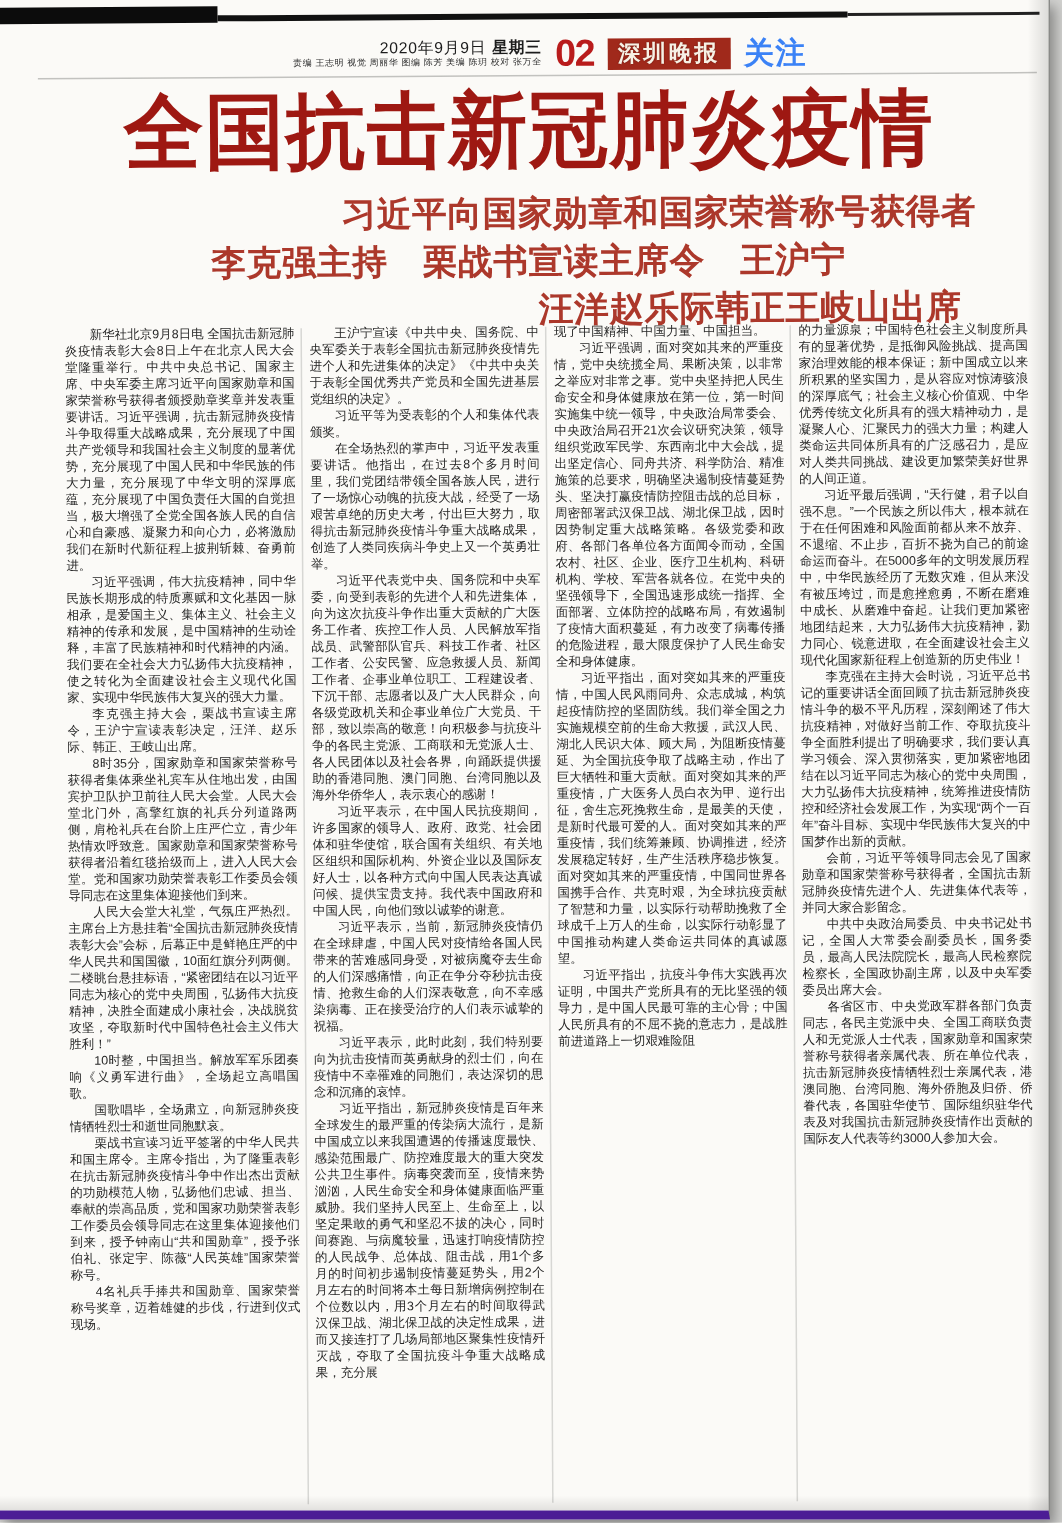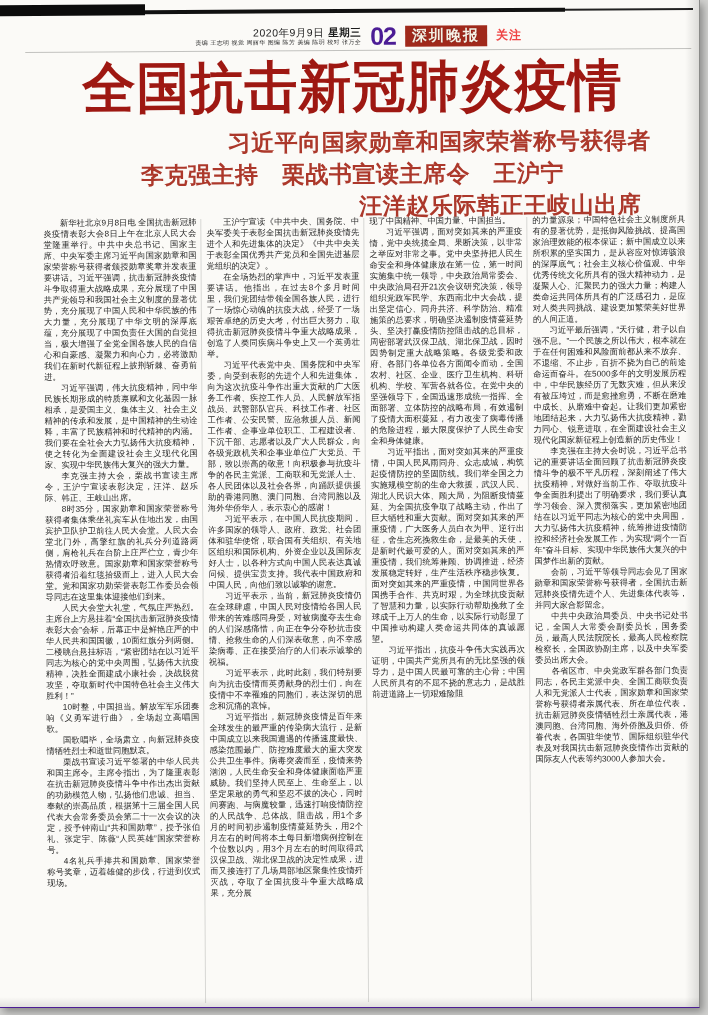--- a/index.html
+++ b/index.html
@@ -5,51 +5,51 @@
   html,body{margin:0;padding:0;}
   body{
     width:708px;height:1015px;overflow:hidden;
     background:#d2d2d0;
     font-family:"Liberation Sans","DejaVu Sans",sans-serif;
   }
   .page{
     position:absolute;left:0;top:0;width:699px;height:1007px;
     background:var(--paper,#fbfaf7);
     box-shadow:3px 4px 8px rgba(0,0,0,.35);
-    border-right:1px solid #8a8a88;border-bottom:1px solid #4c1d95;
+    border-right:1px solid #8a8a88;border-bottom:6px solid #4c1d95;
     overflow:hidden;
   }
   .page::after{ 
     content:"";position:absolute;top:0;right:0;width:14px;height:100%;
     background:linear-gradient(to right,rgba(0,0,0,0),rgba(0,0,0,.12));
     pointer-events:none;
   }
   .tilt{position:absolute;left:0;top:0;width:100%;height:100%;
     transform:rotate(-0.35deg);transform-origin:350px 500px;}
   
   .rule-thick{position:absolute;left:0;top:3px;width:148px;height:11px;background:#0c0c0c;}
   .rule-mid{position:absolute;left:148px;top:9px;width:420px;height:4px;background:#111;}
   .rule-thin{position:absolute;left:568px;top:10px;width:128px;height:2px;background:#222;}
   
   .masthead{position:absolute;left:146px;top:22px;display:flex;align-items:center;gap:9px;}
   .mast-left{width:218px;text-align:right;line-height:1.1;}
   .date-line{font-size:10.5px;color:#1c1c1c;letter-spacing:.5px;}
   .date-line .wk{font-weight:900;margin-left:4px;}
   .credits{font-size:6px;color:#2e2e2e;letter-spacing:.4px;margin-top:1px;transform:scaleY(.95);}
-  .pageno{font-size:25px;font-weight:900;color:#4c1d95;letter-spacing:-1px;}
+  .pageno{font-size:25px;font-weight:900;color:#b91c1c;letter-spacing:-1px;}
   .nameplate{
     width:82px;height:21px;background:var(--nameplate-bg,#a0291b);
     color:var(--nameplate-text,#f7f1e5);
     font-family:"Liberation Serif","DejaVu Serif",serif;
     font-weight:900;font-size:15px;letter-spacing:2px;
     display:flex;align-items:center;justify-content:center;
     text-shadow:0 0 1px #5c0e06;
     text-align:right;
   }
-  .section{font-size:12px;font-weight:900;color:#ef4444;letter-spacing:1px;}
+  .section{font-size:20px;font-weight:900;color:#3b82f6;letter-spacing:1px;}
   .mast-rule{position:absolute;left:28px;top:50px;width:666px;height:1px;background:#c2c2bf;}
   
   .headline{
     position:absolute;left:30px;top:52px;width:650px;margin:0;
     text-align:center;font-size:53px;font-weight:900;
     color:var(--headline-red,#9e1812);letter-spacing:1px;
     font-family:"Liberation Sans","DejaVu Sans",sans-serif;
     transform:scaleY(1.04);
   }
   .sub{position:absolute;font-size:23px;font-weight:700;
@@ -107,25 +107,26 @@
     <div class="coldiv cd3"></div>
 
     <div class="col" id="col1">
         <p class="para">新华社北京9月8日电 全国抗击新冠肺炎疫情表彰大会8日上午在北京人民大会堂隆重举行。中共中央总书记、国家主席、中央军委主席习近平向国家勋章和国家荣誉称号获得者颁授勋章奖章并发表重要讲话。习近平强调，抗击新冠肺炎疫情斗争取得重大战略成果，充分展现了中国共产党领导和我国社会主义制度的显著优势，充分展现了中国人民和中华民族的伟大力量，充分展现了中华文明的深厚底蕴，充分展现了中国负责任大国的自觉担当，极大增强了全党全国各族人民的自信心和自豪感、凝聚力和向心力，必将激励我们在新时代新征程上披荆斩棘、奋勇前进。</p>
         <p class="para">习近平强调，伟大抗疫精神，同中华民族长期形成的特质禀赋和文化基因一脉相承，是爱国主义、集体主义、社会主义精神的传承和发展，是中国精神的生动诠释，丰富了民族精神和时代精神的内涵。我们要在全社会大力弘扬伟大抗疫精神，使之转化为全面建设社会主义现代化国家、实现中华民族伟大复兴的强大力量。</p>
         <p class="para">李克强主持大会，栗战书宣读主席令，王沪宁宣读表彰决定，汪洋、赵乐际、韩正、王岐山出席。</p>
         <p class="para">8时35分，国家勋章和国家荣誉称号获得者集体乘坐礼宾车从住地出发，由国宾护卫队护卫前往人民大会堂。人民大会堂北门外，高擎红旗的礼兵分列道路两侧，肩枪礼兵在台阶上庄严伫立，青少年热情欢呼致意。国家勋章和国家荣誉称号获得者沿着红毯拾级而上，进入人民大会堂。党和国家功勋荣誉表彰工作委员会领导同志在这里集体迎接他们到来。</p>
         <p class="para">人民大会堂大礼堂，气氛庄严热烈。主席台上方悬挂着“全国抗击新冠肺炎疫情表彰大会”会标，后幕正中是鲜艳庄严的中华人民共和国国徽，10面红旗分列两侧。二楼眺台悬挂标语，“紧密团结在以习近平同志为核心的党中央周围，弘扬伟大抗疫精神，决胜全面建成小康社会，决战脱贫攻坚，夺取新时代中国特色社会主义伟大胜利！”</p>
         <p class="para">10时整，中国担当。解放军军乐团奏响《义勇军进行曲》，全场起立高唱国歌。</p>
         <p class="para">国歌唱毕，全场肃立，向新冠肺炎疫情牺牲烈士和逝世同胞默哀。</p>
-        <p class="para">栗战书宣读习近平签署的中华人民共和国主席令。主席令指出，为了隆重表彰在抗击新冠肺炎疫情斗争中作出杰出贡献的功勋模范人物，弘扬他们忠诚、担当、奉献的崇高品质，根据第十三届全国人民代表大会常务委员会第二十一次会议的决定，授予钟南山“共和国勋章”，授予张伯礼、张定宇、陈薇“人民英雄”国家荣誉称号。</p>
+        <p class="para">栗战书宣读习近平签署的中华人民共和国主席令。主席令指出，为了隆重表彰在抗击新冠肺炎疫情斗争中作出杰出贡献的功勋模范人物，弘扬他们忠诚、担当、奉献的崇高品质，党和国家功勋荣誉表彰工作委员会领导同志在这里集体迎接他们到来，授予钟南山“共和国勋章”，授予张伯礼、张定宇、陈薇“人民英雄”国家荣誉称号。</p>
         <p class="para">4名礼兵手捧共和国勋章、国家荣誉称号奖章，迈着雄健的步伐，行进到仪式现场。</p>
       </div>
     <div class="col" id="col2">
         <p class="para">王沪宁宣读《中共中央、国务院、中央军委关于表彰全国抗击新冠肺炎疫情先进个人和先进集体的决定》《中共中央关于表彰全国优秀共产党员和全国先进基层党组织的决定》。</p>
+        <p class="para">习近平等为受表彰的个人和集体代表颁奖。</p>
         <p class="para">在全场热烈的掌声中，习近平发表重要讲话。他指出，在过去8个多月时间里，我们党团结带领全国各族人民，进行了一场惊心动魄的抗疫大战，经受了一场艰苦卓绝的历史大考，付出巨大努力，取得抗击新冠肺炎疫情斗争重大战略成果，创造了人类同疾病斗争史上又一个英勇壮举。</p>
         <p class="para">习近平代表党中央、国务院和中央军委，向受到表彰的先进个人和先进集体，向为这次抗疫斗争作出重大贡献的广大医务工作者、疾控工作人员、人民解放军指战员、武警部队官兵、科技工作者、社区工作者、公安民警、应急救援人员、新闻工作者、企事业单位职工、工程建设者、下沉干部、志愿者以及广大人民群众，向各级党政机关和企事业单位广大党员、干部，致以崇高的敬意！向积极参与抗疫斗争的各民主党派、工商联和无党派人士、各人民团体以及社会各界，向踊跃提供援助的香港同胞、澳门同胞、台湾同胞以及海外华侨华人，表示衷心的感谢！</p>
         <p class="para">习近平表示，在中国人民抗疫期间，许多国家的领导人、政府、政党、社会团体和驻华使馆，联合国有关组织、有关地区组织和国际机构、外资企业以及国际友好人士，以各种方式向中国人民表达真诚问候、提供宝贵支持。我代表中国政府和中国人民，向他们致以诚挚的谢意。</p>
         <p class="para">习近平表示，当前，新冠肺炎疫情仍在全球肆虐，中国人民对疫情给各国人民带来的苦难感同身受，对被病魔夺去生命的人们深感痛惜，向正在争分夺秒抗击疫情、抢救生命的人们深表敬意，向不幸感染病毒、正在接受治疗的人们表示诚挚的祝福。</p>
         <p class="para">习近平表示，此时此刻，我们特别要向为抗击疫情而英勇献身的烈士们，向在疫情中不幸罹难的同胞们，表达深切的思念和沉痛的哀悼。</p>
         <p class="para">习近平指出，新冠肺炎疫情是百年来全球发生的最严重的传染病大流行，是新中国成立以来我国遭遇的传播速度最快、感染范围最广、防控难度最大的重大突发公共卫生事件。病毒突袭而至，疫情来势汹汹，人民生命安全和身体健康面临严重威胁。我们坚持人民至上、生命至上，以坚定果敢的勇气和坚忍不拔的决心，同时间赛跑、与病魔较量，迅速打响疫情防控的人民战争、总体战、阻击战，用1个多月的时间初步遏制疫情蔓延势头，用2个月左右的时间将本土每日新增病例控制在个位数以内，用3个月左右的时间取得武汉保卫战、湖北保卫战的决定性成果，进而又接连打了几场局部地区聚集性疫情歼灭战，夺取了全国抗疫斗争重大战略成果，充分展</p>
       </div>
     <div class="col" id="col3">
         <p class="para">现了中国精神、中国力量、中国担当。</p>
         <p class="para">习近平强调，面对突如其来的严重疫情，党中央统揽全局、果断决策，以非常之举应对非常之事。党中央坚持把人民生命安全和身体健康放在第一位，第一时间实施集中统一领导，中央政治局常委会、中央政治局召开21次会议研究决策，领导组织党政军民学、东西南北中大会战，提出坚定信心、同舟共济、科学防治、精准施策的总要求，明确坚决遏制疫情蔓延势头、坚决打赢疫情防控阻击战的总目标，周密部署武汉保卫战、湖北保卫战，因时因势制定重大战略策略。各级党委和政府、各部门各单位各方面闻令而动，全国农村、社区、企业、医疗卫生机构、科研机构、学校、军营各就各位。在党中央的坚强领导下，全国迅速形成统一指挥、全面部署、立体防控的战略布局，有效遏制了疫情大面积蔓延，有力改变了病毒传播的危险进程，最大限度保护了人民生命安全和身体健康。</p>

